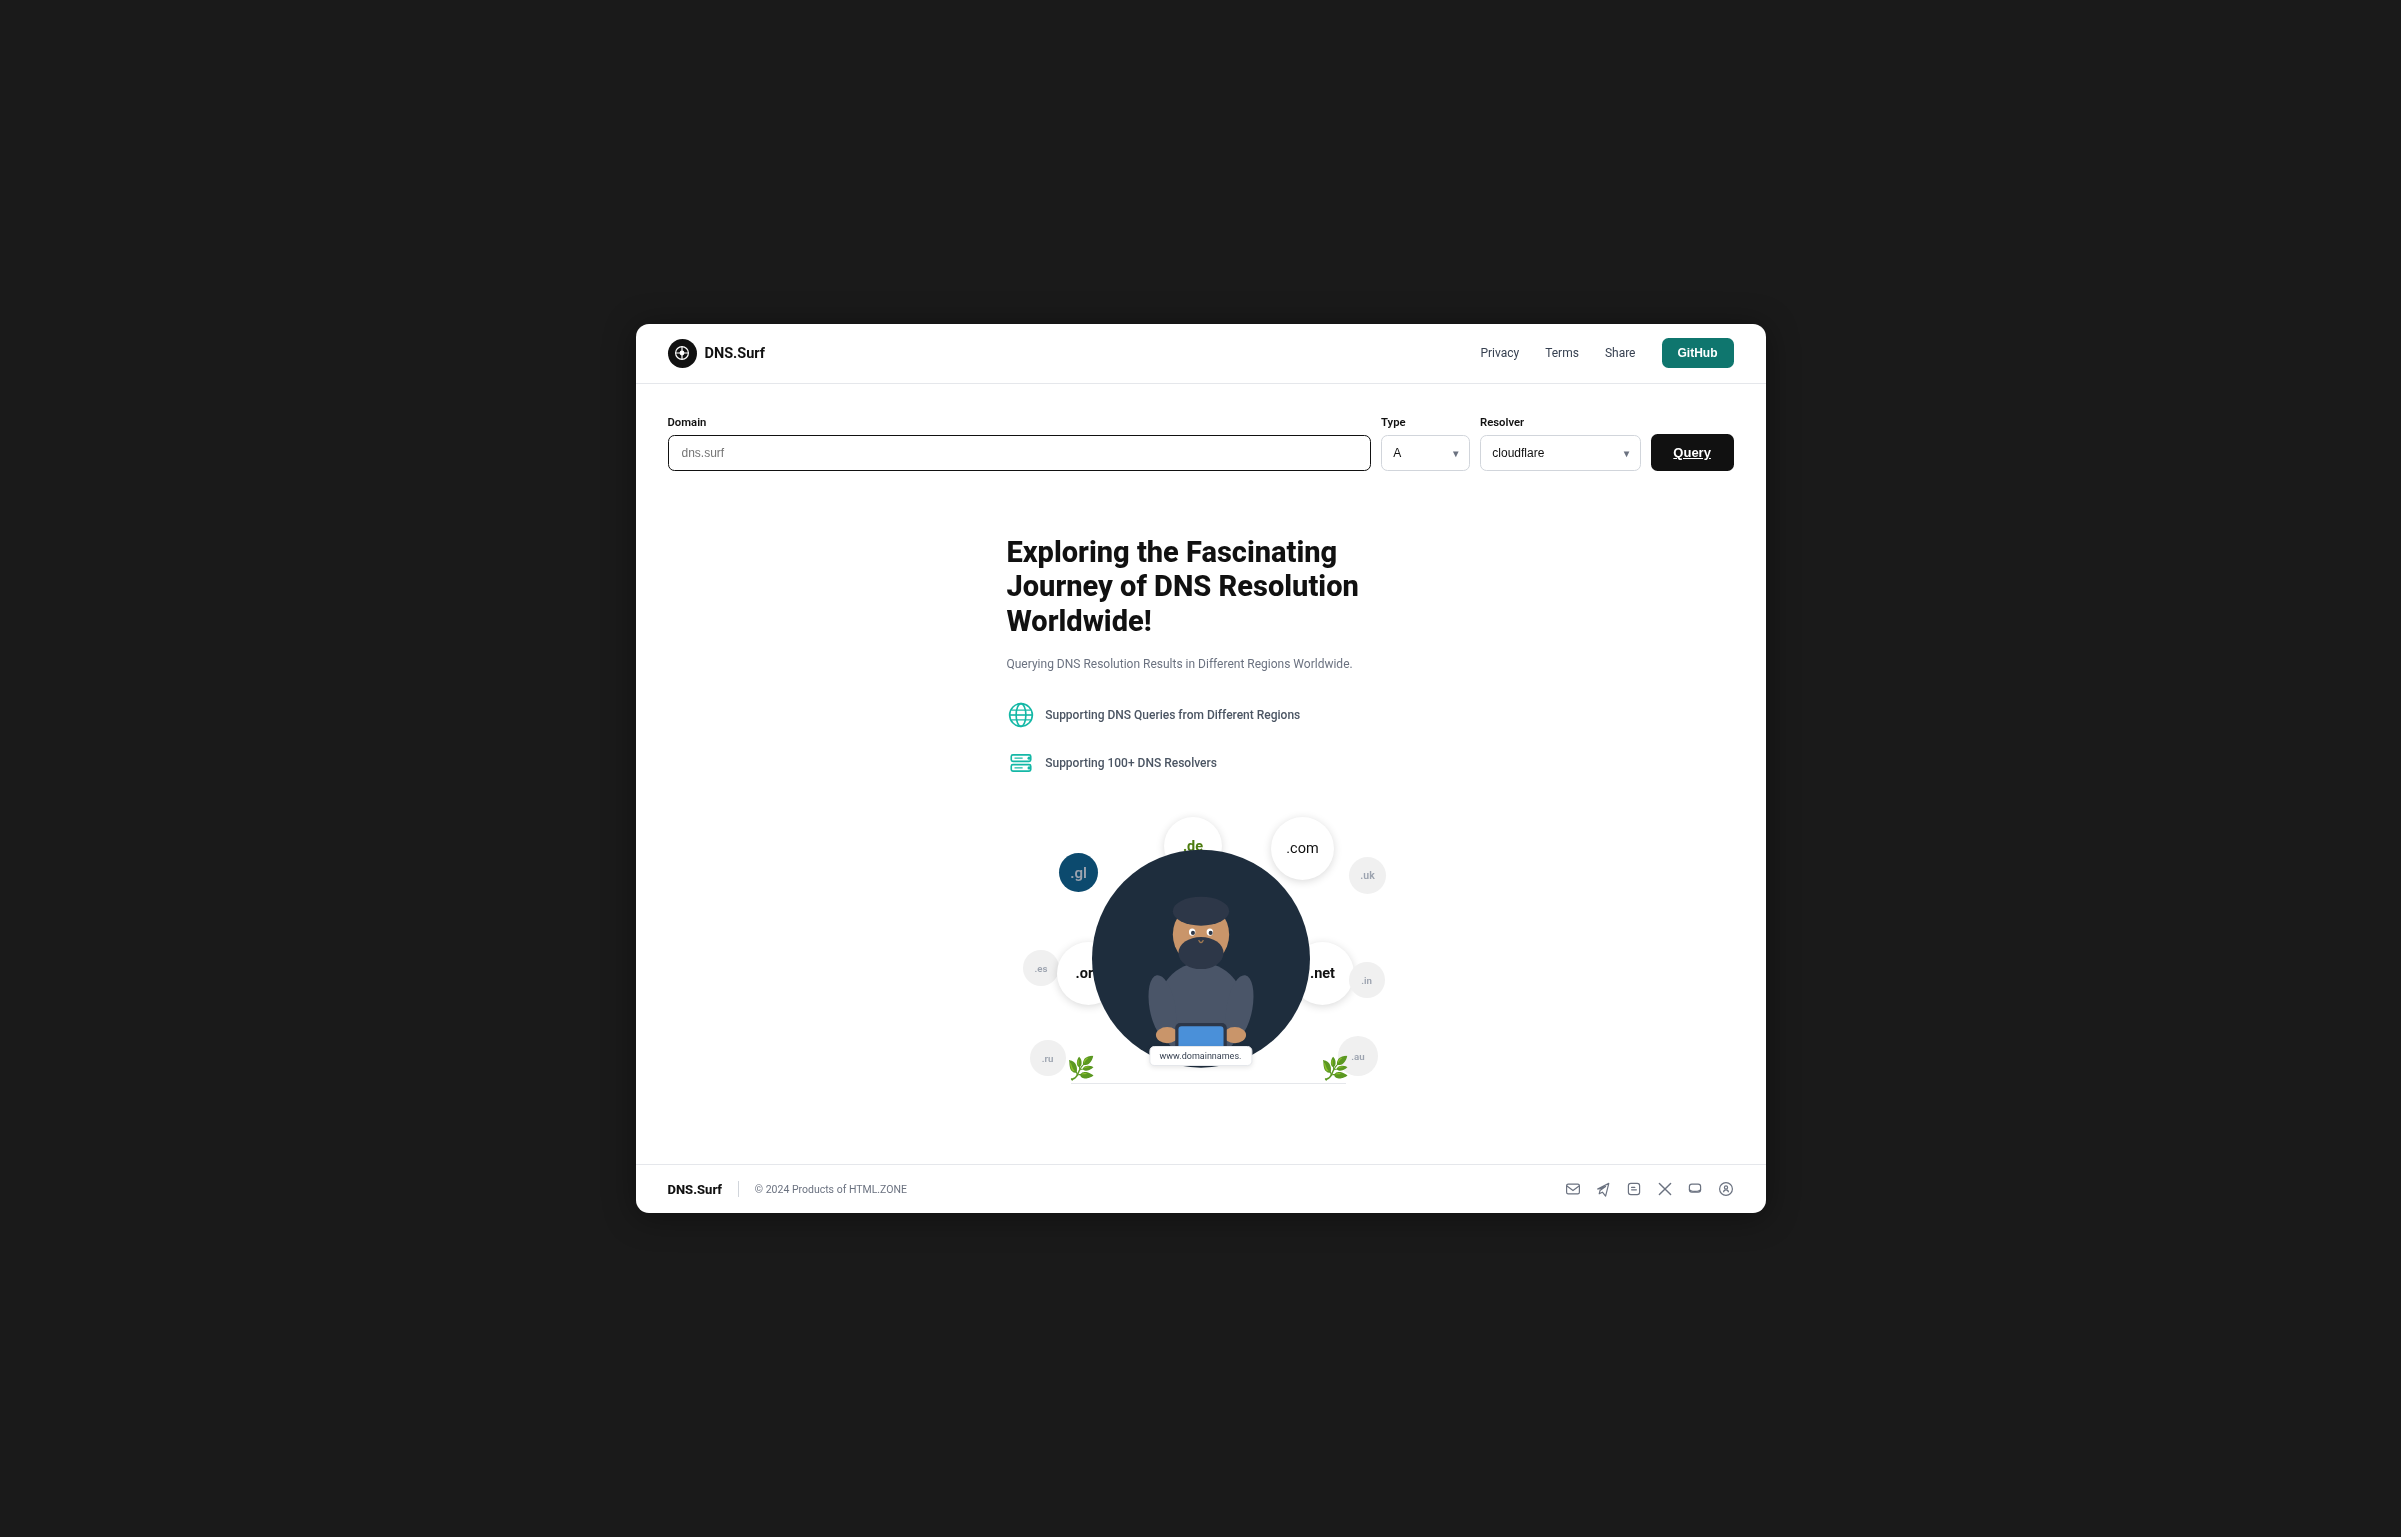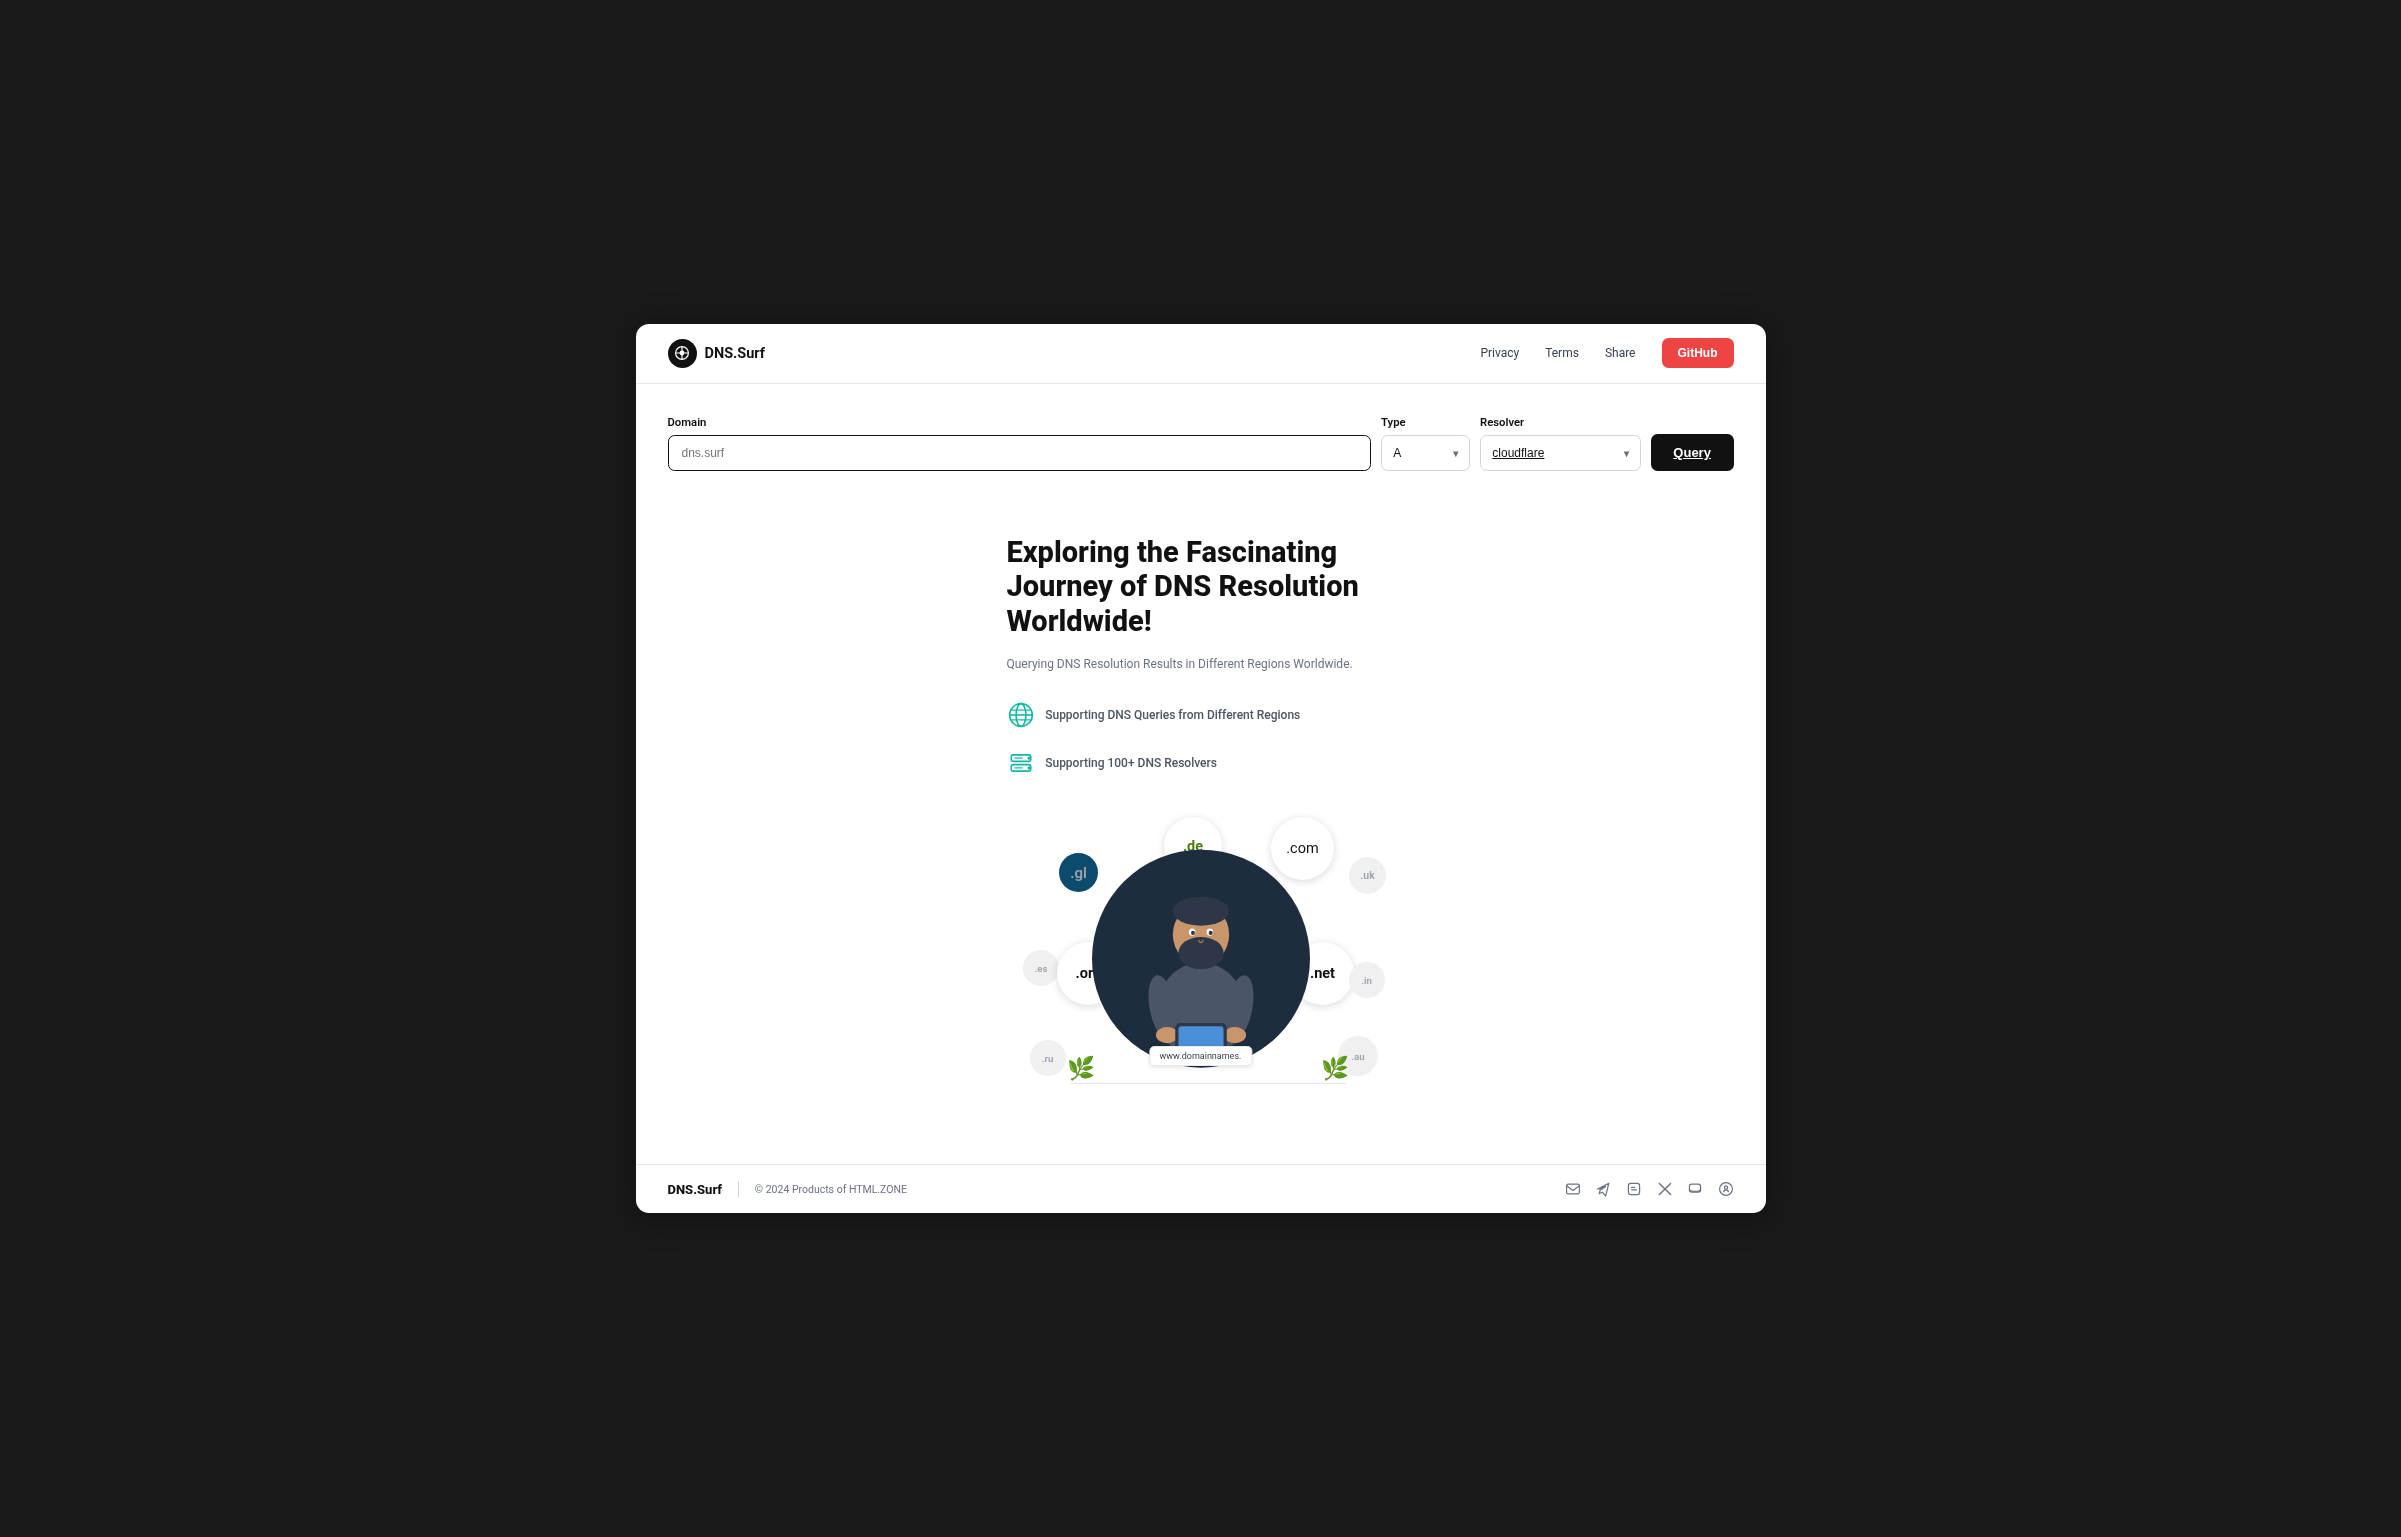--- a/index.html
+++ b/index.html
@@ -54,21 +54,21 @@
       align-items: center;
       gap: 26px;
     }
     .nav-link {
       color: #374151;
       text-decoration: none;
       font-size: 12px;
       cursor: pointer;
     }
     .github-btn {
-      background: #ef4444;
+      background: #0f766e;
       color: #fff;
       border: none;
       border-radius: 6.5px;
       padding: 8px 16px;
       font-size: 12px;
       font-weight: 600;
       cursor: pointer;
     }
     
     .main {
@@ -115,21 +115,21 @@
       border: 0.8px solid #d1d5db;
       border-radius: 6.5px;
       padding: 9.7px 32px 9.7px 11.3px;
       font-size: 12px;
       color: #111;
       cursor: pointer;
       outline: none;
       min-width: 81px;
     }
     .type-select { min-width: 89px; }
-    .resolver-select { min-width: 161px; text-decoration: underline; }
+    .resolver-select { min-width: 161px; }
     .select-chevron {
       position: absolute;
       right: 9.7px;
       top: 50%;
       transform: translateY(-50%);
       pointer-events: none;
       color: #6b7280;
       font-size: 9.7px;
     }
     .query-btn {

